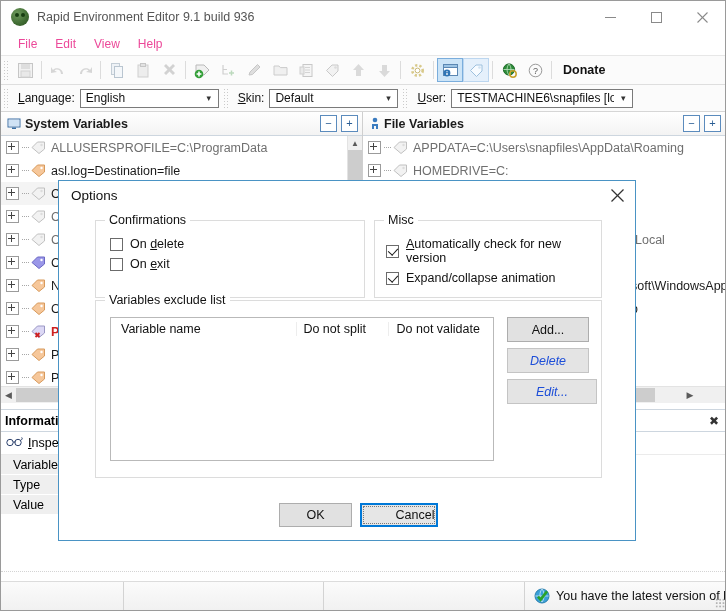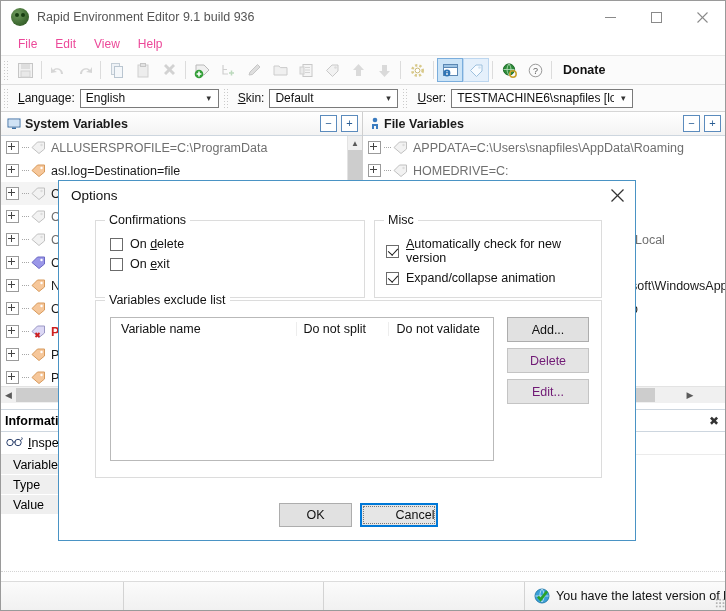--- a/index.html
+++ b/index.html
@@ -136,21 +136,21 @@
   .chkbox.on:after{content:"";position:absolute;left:3px;top:0px;width:5px;height:8px;
     border:solid #1a1a1a;border-width:0 1.6px 1.6px 0;transform:rotate(42deg);}
   .listbox{position:absolute;background:#fff;border:1px solid #b9b9b9;box-sizing:border-box;}
   .lhdr{display:flex;height:22px;align-items:center;font-size:12.5px;color:#111;}
   .lhdr .c1{width:200px;padding-left:10px;}
   .lhdr .c2{width:96px;border-left:1px solid #ededed;padding-left:6px;}
   .lhdr .c3{width:110px;border-left:1px solid #ededed;padding-left:8px;}
   .btn{position:absolute;height:25px;border:1px solid #adadad;background:#e1e1e1;
     display:flex;align-items:center;justify-content:center;font-size:12.5px;color:#111;
     box-sizing:border-box;}
-  .btn.dis{color:#701a75;border-color:#c4c4c4;background:#e4e4e4;}
+  .btn.dis{color:#1d4ed8;border-color:#c4c4c4;background:#e4e4e4;font-style:italic;}
   .btn.plain{background:#e1e1e1;}
   .btn.focus{border:2px solid #0078d7;background:#e6e6e6;padding-left:32px;}
   .btn.focus .inner{position:absolute;left:1px;top:1px;right:1px;bottom:1px;
     border:1px dotted #7a7a7a;}
 </style>
 </head>
 <body>
 
 <div id="app">
 
@@ -643,21 +643,21 @@
       <div class="listbox" style="left:14px;top:16px;width:384px;height:144px">
         <div class="lhdr">
           <div class="c1">Variable name</div>
           <div class="c2">Do not split</div>
           <div class="c3">Do not validate</div>
         </div>
       </div>
 
       <div class="btn plain" style="left:411px;top:16px;width:82px">Add...</div>
       <div class="btn dis" style="left:411px;top:47px;width:82px">Delete</div>
-      <div class="btn dis" style="left:411px;top:78px;width:82px">Edit...</div>
+      <div class="btn dis" style="left:411px;top:78px;width:90px">Edit...</div>
     </div>
 
     <div class="btn plain" style="left:220px;top:322px;width:73px;height:24px">OK</div>
     <div class="btn focus" style="left:301px;top:322px;width:78px;height:24px;position:absolute">
       <span class="inner"></span>
       <span>Cancel</span>
     </div>
   </div>
 
 </div>

